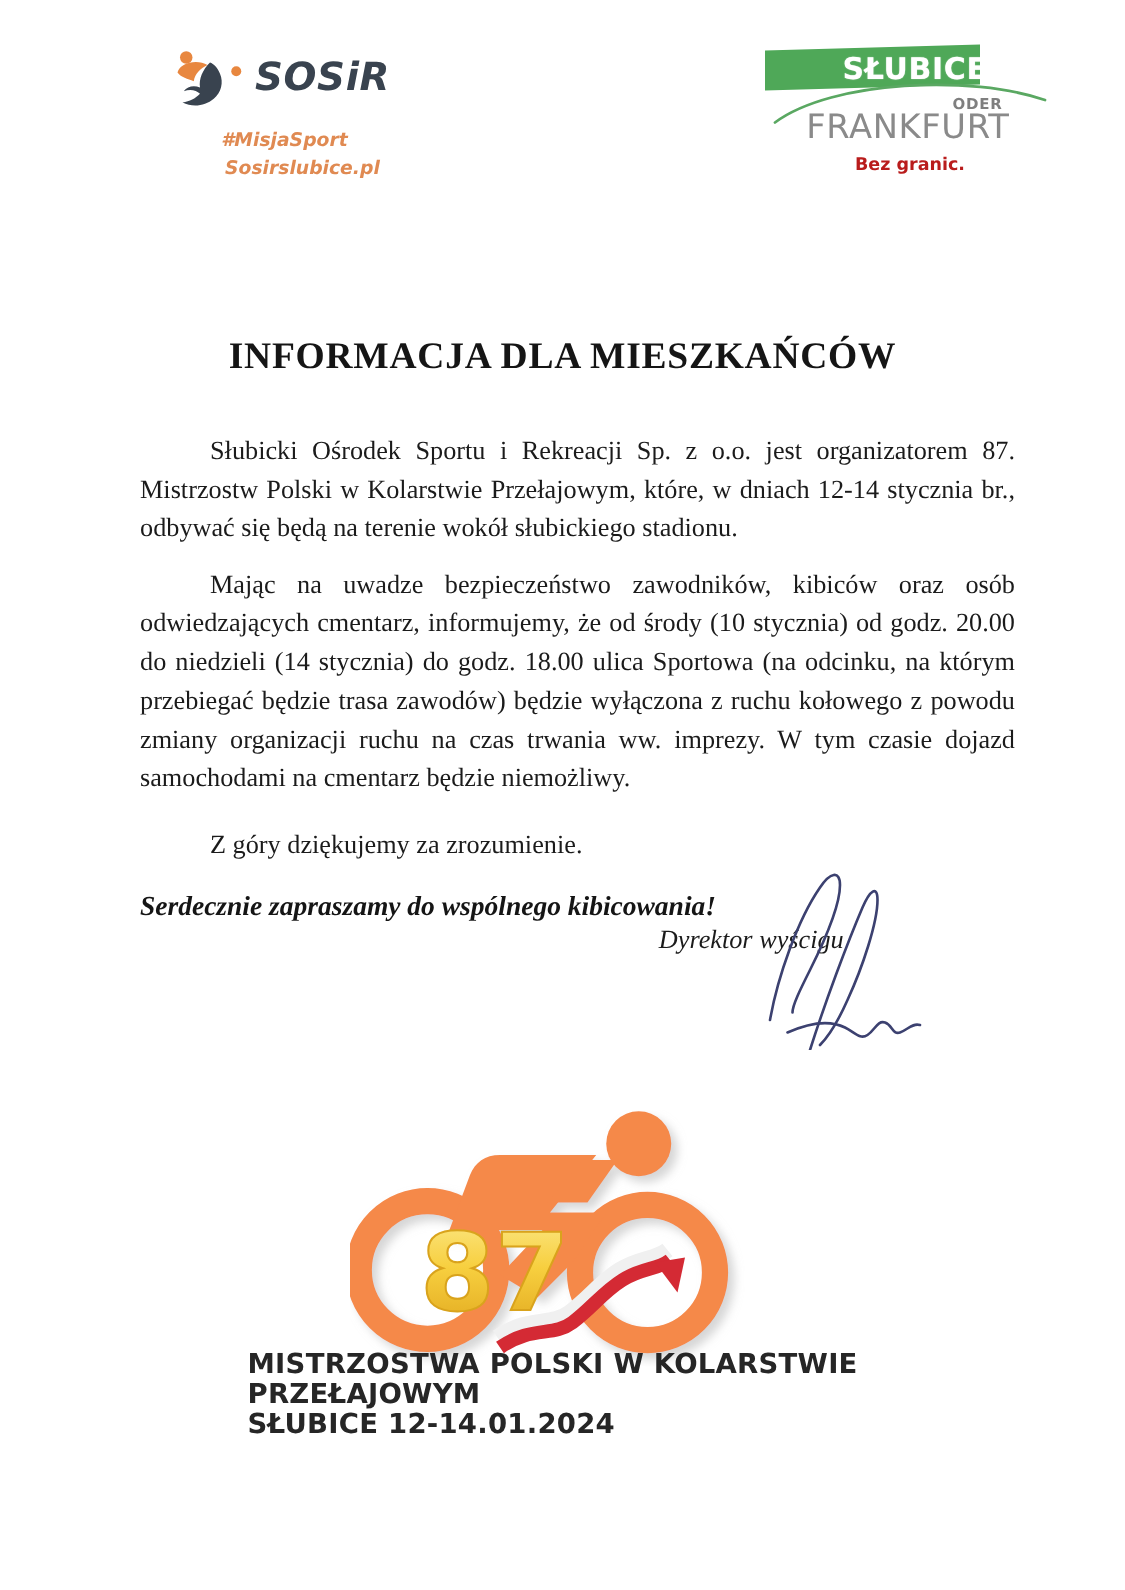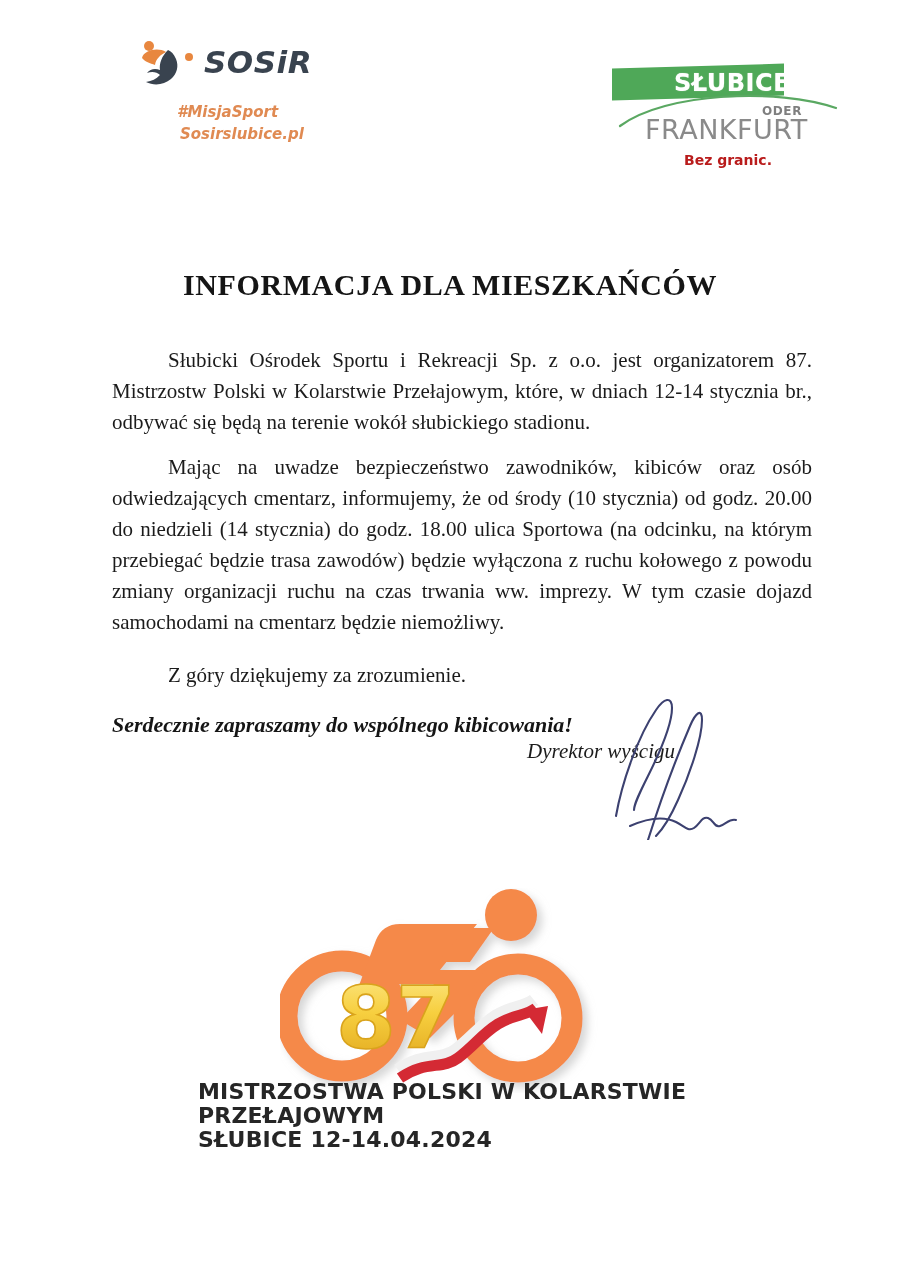--- a/index.html
+++ b/index.html
@@ -75,21 +75,21 @@
     font-style: italic;
     font-size: 15px;
     color: #e08a52;
     white-space: nowrap;
   }
 
   
   .sf-logo {
     position: absolute;
     left: 612px;
-    top: 60px;
+    top: 32px;
     width: 230px;
     height: 110px;
   }
   .sf-bar {
     position: absolute;
     left: 0; top: 6px;
     width: 172px; height: 32px;
     background: #4fa858;
     transform: skewY(-1.6deg);
   }
@@ -336,15 +336,15 @@
         <path d="M120 190 C146 172, 162 182, 178 170 C194 158, 202 146, 218 136
                  C234 126, 246 128, 256 120" fill="none" stroke="#d42a34" stroke-width="11" stroke-linejoin="round"></path>
         <path d="M244 122 L262 146 L268 118 Z" fill="#d42a34"></path>
       </g>
 
       <text x="56" y="160" font-family="DejaVu Sans, sans-serif" font-weight="bold" font-size="86" fill="url(#goldGrad)" stroke="#d9a31c" stroke-width="1.6">87</text>
     </svg>
   </div>
   <div class="event-caption">
     <div>MISTRZOSTWA POLSKI W KOLARSTWIE PRZEŁAJOWYM</div>
-    <div>SŁUBICE 12-14.04.2024</div>
+    <div>SŁUBICE 12-14.01.2024</div>
   </div>
 </div>
 
 </body></html>

